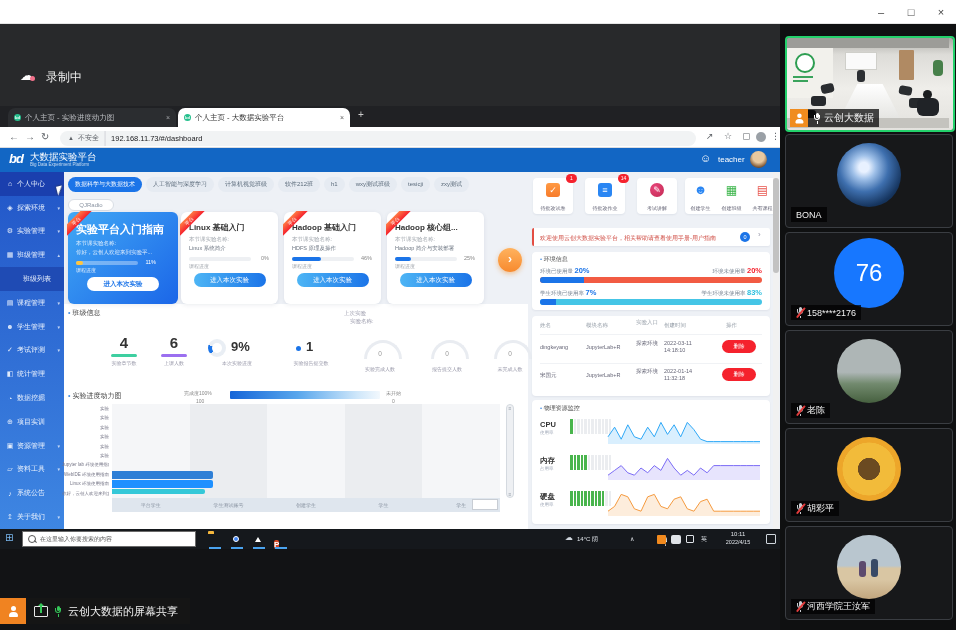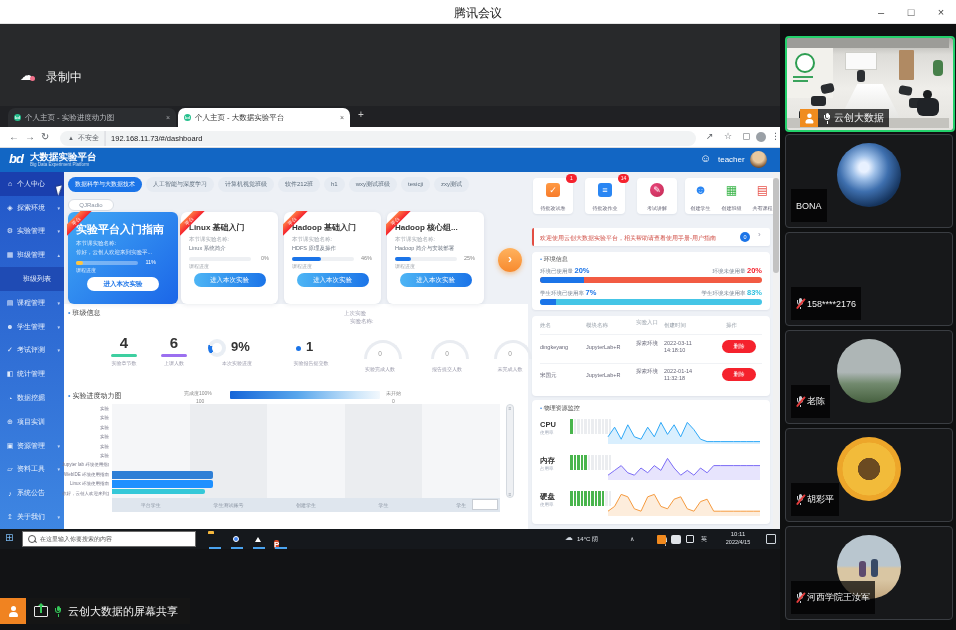--- a/index.html
+++ b/index.html
@@ -140,42 +140,41 @@
   .mic i{position:absolute;left:2.5px;top:0;width:3px;height:5.5px;background:#fff;border-radius:1.5px}
   .mic u{position:absolute;left:1px;top:2px;width:6px;height:5px;border:1px solid #fff;border-top:none;border-radius:0 0 4px 4px;box-sizing:border-box}
   .mic s{position:absolute;left:3.5px;bottom:0;width:1px;height:2.5px;background:#fff}
   .mic.muted i{background:#c9ccd1}.mic.muted u{border-color:#c9ccd1}.mic.muted s{background:#c9ccd1}
   .mic.muted::after{content:"";position:absolute;left:3.5px;top:-1px;width:1.5px;height:13px;background:#e23c3c;transform:rotate(40deg);border-radius:1px}
   .mic.green i{background:#35c759}.mic.green u{border-color:#35c759}.mic.green s{background:#35c759}
   
   .ppanel{left:780px;top:24px;width:176px;height:606px;background:#0f1011}
   .tile{position:absolute;left:785px;width:166px;height:92px;background:#17181a;border:1px solid #3a3d42;border-radius:4px;overflow:hidden;cursor:pointer}
   .tile.spk{border:2px solid #23d16b}
-  .npill{display:inline-flex;align-items:center;gap:3px;height:33px;background:rgba(0,0,0,.72);padding:0 5px;color:#f0f0f0;font-size:9px;white-space:nowrap}
+  .npill{display:inline-flex;align-items:center;gap:3px;height:15px;background:rgba(0,0,0,.72);padding:0 5px;color:#f0f0f0;font-size:9px;white-space:nowrap}
   .nbar{position:absolute;display:flex;align-items:stretch}
   .obadge{width:18px;height:18px;background:#f08c1e;display:flex;align-items:center;justify-content:center;flex:none}
   .av{position:absolute;left:50%;transform:translateX(-50%);top:8px;width:64px;height:64px;border-radius:50%}
   .av-moon{background:radial-gradient(circle at 42% 38%,#e8f1ff 0 9%,#9fc0e8 22%,#3e6fae 45%,#16355f 72%,#081b38 100%)}
   .av-num{top:5px;width:70px;height:70px;background:#1777ff;color:#fff;font-size:24px;display:flex;align-items:center;justify-content:center}
   .av-chen{background:linear-gradient(180deg,#aeb6b6 0 52%,#728a6e 70%,#46603f 100%)}
   .av-flower{background:radial-gradient(circle,#6b4a21 0 24%,#f2bb3a 25% 58%,#eda62a 59% 72%,#57793f 73% 100%)}
   .av-beach{background:linear-gradient(180deg,#b9c6cf 0 48%,#d9c6a3 52% 70%,#c2a67e 100%);position:absolute}
   .av-beach::before{content:"";position:absolute;left:22px;top:26px;width:7px;height:16px;background:#5c4a6e;border-radius:3px}
   .av-beach::after{content:"";position:absolute;left:34px;top:24px;width:7px;height:18px;background:#384a66;border-radius:3px}
   .vid{position:absolute;inset:0;background:linear-gradient(180deg,#a9a9a4 0,#dddcd8 18%,#efeeea 55%,#e3e2de 100%)}
   .vd{position:absolute}
 </style>
 </head>
 <body>
 
 
 
 
 <div class="ab titlebar">
-  <span class="tbt">腾讯会议</span>
   <span class="tbb" style="right:60px">–</span>
   <span class="tbb" style="right:30px">□</span>
   <span class="tbb" style="right:0">×</span>
 </div>
 
 
 <div class="ab sharebg"></div>
 <div class="ab sharetop"></div>
 
 
@@ -208,21 +207,21 @@
 </div>
 <span class="aico" style="left:706px">↗</span>
 <span class="aico" style="left:724px">☆</span>
 <span class="aico" style="left:742px">▢</span>
 <span class="ab" style="left:756px;top:132px;width:10px;height:10px;border-radius:50%;background:#9aa0a6"></span>
 <span class="aico" style="left:771px">⋮</span>
 
 
 <div class="ab apph"></div>
 <span class="logo">bd</span>
-<span class="ab" style="left:30px;top:151px;font-size:9.5px;font-weight:bold;color:#fff">大数据实验平台</span>
+<span class="ab" style="left:30px;top:151px;font-size:9.5px;font-weight:normal;color:#fff">大数据实验平台</span>
 <span class="ab" style="left:30px;top:162px;font-size:4.5px;color:rgba(255,255,255,.75)">Big Data Experiment Platform</span>
 <span class="ab" style="left:700px;top:152px;font-size:11px;color:#fff">☺</span>
 <span class="ab" style="left:718px;top:155px;font-size:8px;color:#fff">teacher</span>
 <span class="ab" style="left:750px;top:151px;width:17px;height:17px;border-radius:50%;background:radial-gradient(circle at 50% 35%,#e8c9a0 0 40%,#7a5230 75%)"></span>
 
 
 <div class="ab sbar"></div>
 <div class="sb-item sb-act" style="top:172px">
     <span class="g">⌂</span>
     <span>个人中心</span>
@@ -633,21 +632,21 @@
     <div class="vd" style="left:34px;top:46px;width:13px;height:9px;background:#2a2d30;border-radius:3px;transform:rotate(-12deg)"></div>
     <div class="vd" style="left:24px;top:58px;width:15px;height:10px;background:#26292c;border-radius:3px"></div>
     <div class="vd" style="left:12px;top:72px;width:17px;height:11px;background:#222528;border-radius:3px"></div>
     <div class="vd" style="left:112px;top:48px;width:13px;height:9px;background:#2a2d30;border-radius:3px;transform:rotate(10deg)"></div>
     <div class="vd" style="left:122px;top:60px;width:15px;height:10px;background:#26292c;border-radius:3px"></div>
     <div class="vd" style="left:70px;top:32px;width:8px;height:12px;background:#2c2f33;border-radius:3px"></div>
     <div class="vd" style="left:136px;top:52px;width:9px;height:9px;border-radius:50%;background:#1b1d1f"></div>
     <div class="vd" style="left:130px;top:60px;width:22px;height:18px;background:#202327;border-radius:6px"></div>
     <div class="vd" style="left:0;top:80px;width:162px;height:10px;background:#c4c3be"></div>
   </div>
-  <div class="nbar" style="left:13px;bottom:3px;gap:0">
+  <div class="nbar" style="left:3px;bottom:3px;gap:0">
     <span class="obadge">
         <span class="pico" style="transform:scale(.9)"></span>
       </span>
     <span class="npill" style="height:18px;font-size:10px">
         <span class="mic">
           <i></i>
           <u></u>
           <s></s>
         </span>
         <span>云创大数据</span>
@@ -658,20 +657,21 @@
 <div class="tile" style="top:134px">
   <span class="av av-moon"></span>
   <div class="nbar" style="left:5px;bottom:5px">
       <span class="npill">
         <span>BONA</span>
       </span>
     </div>
 </div>
 
 <div class="tile" style="top:232px">
+  <span class="av av-num">76</span>
   <div class="nbar" style="left:5px;bottom:5px">
       <span class="npill">
         <span class="mic muted">
           <i></i>
           <u></u>
           <s></s>
         </span>
         <span>158****2176</span>
       </span>
     </div>

